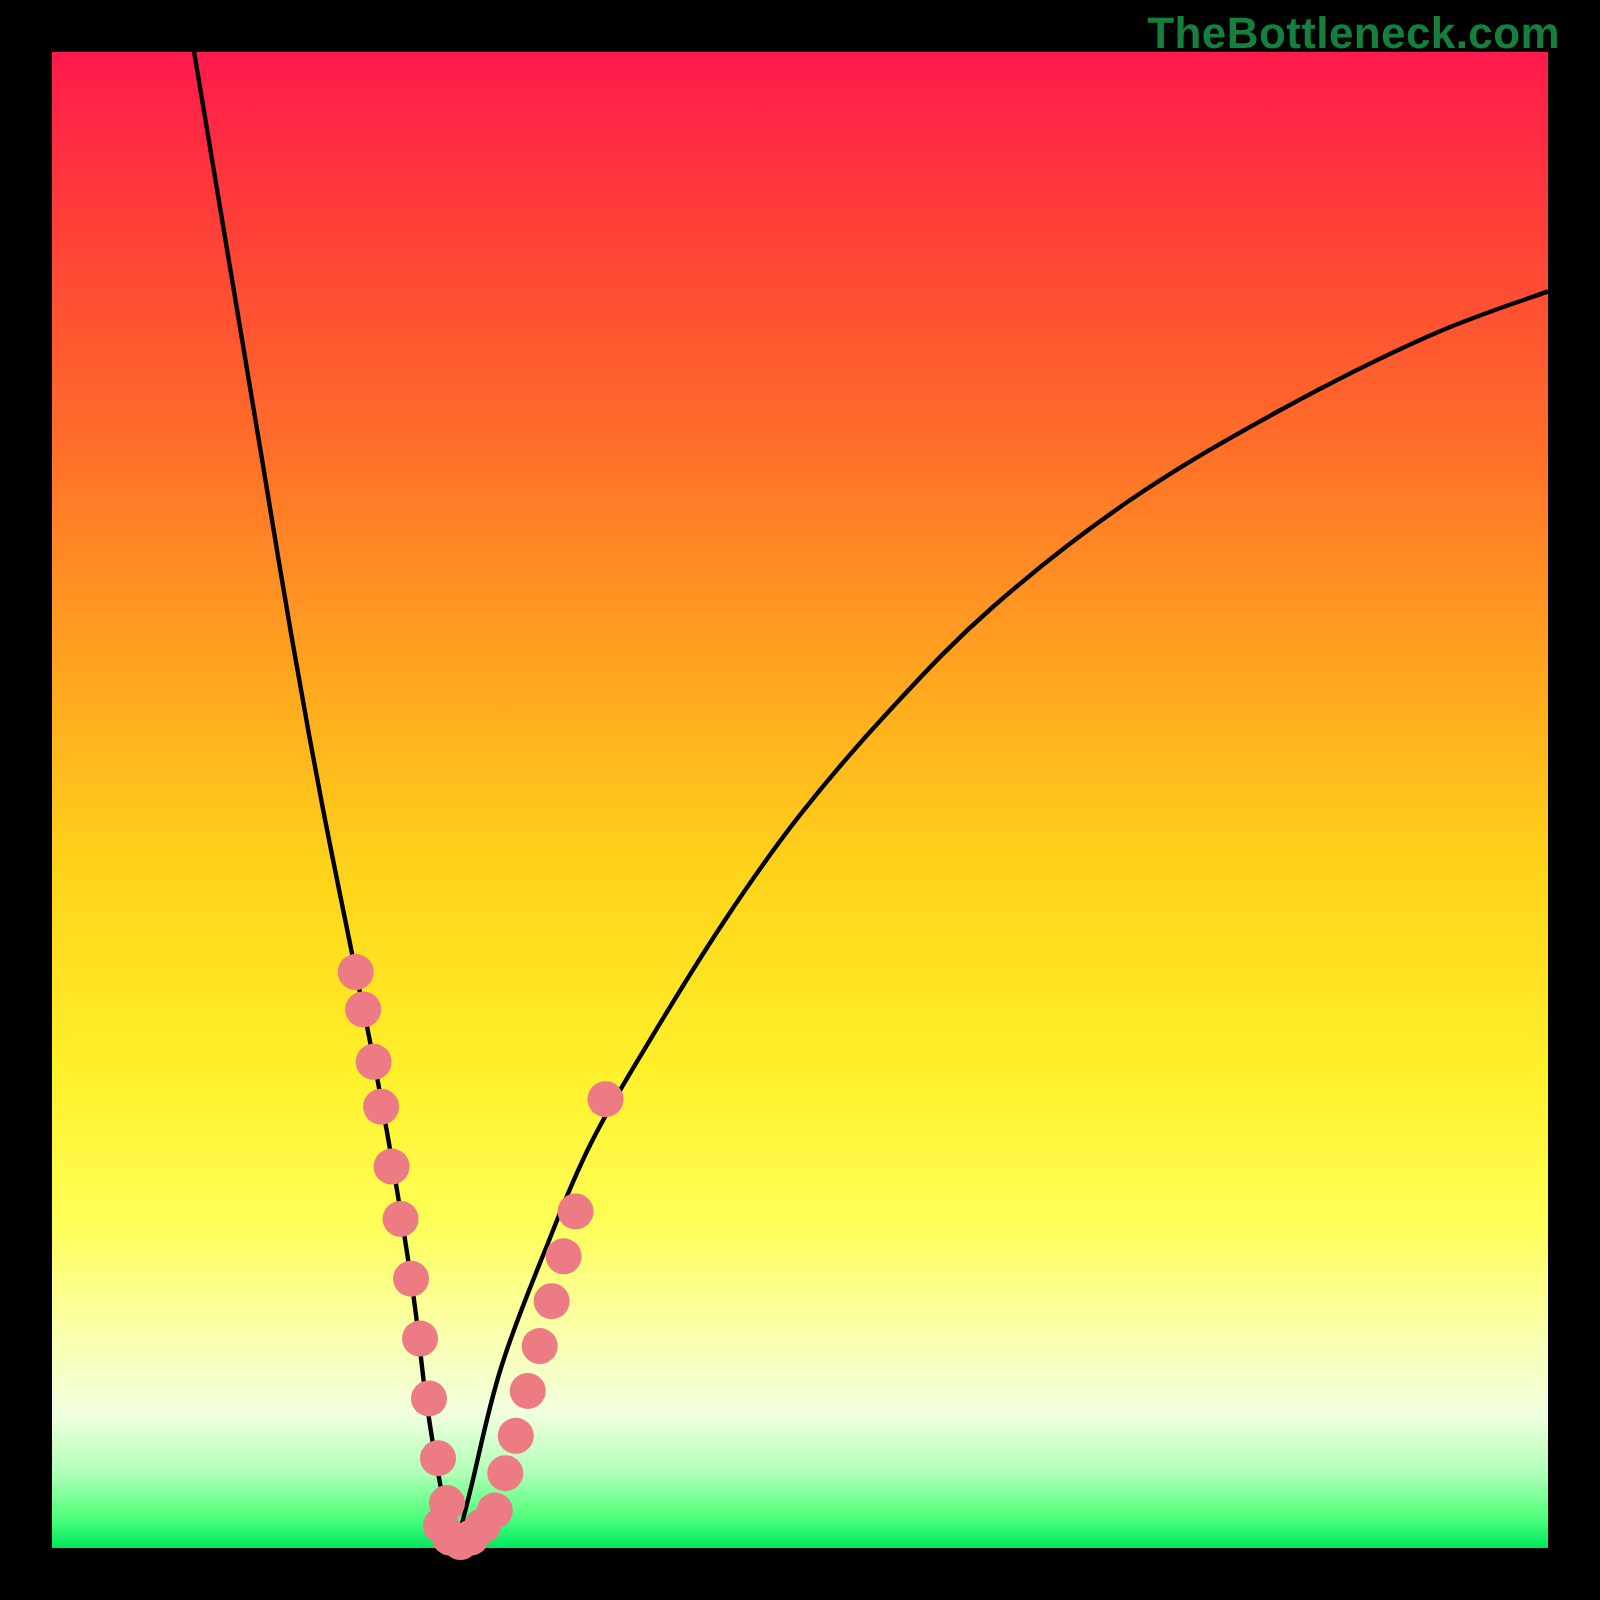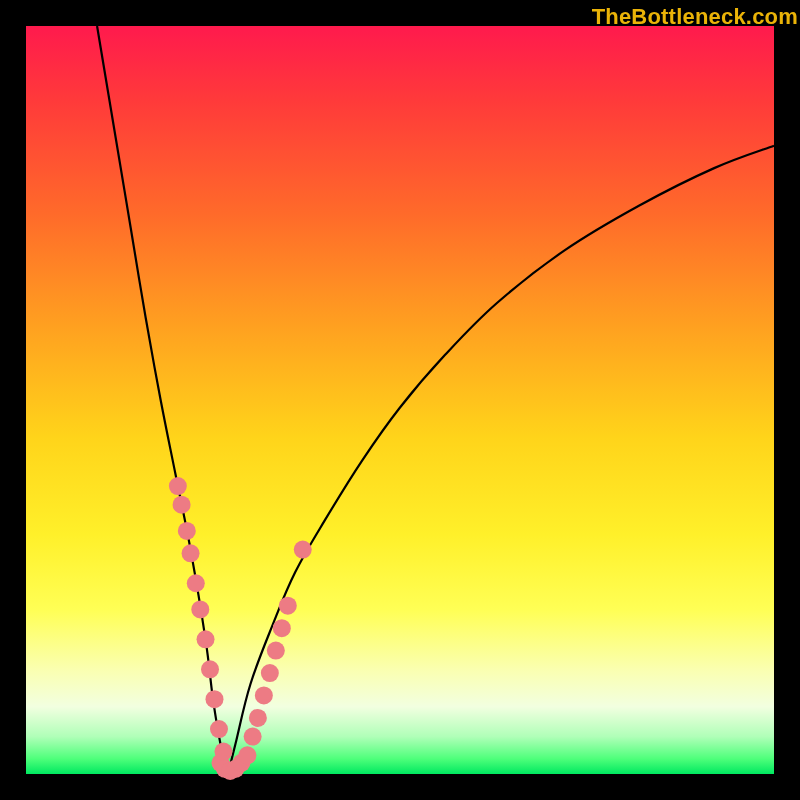--- a/index.html
+++ b/index.html
@@ -27,22 +27,22 @@
       #ffff55 78%,
       #faffb0 86%,
       #f2ffe0 91%,
       #b0ffb8 95%,
       #4dff7a 98%,
       #00e860 100%);
   }
   .watermark {
     position: absolute;
     top: 4px;
-    right: 2px;
-    color: #eab308;
+    right: 20px;
+    color: #15803d;
     font-size: 22px;
     font-weight: 600;
     letter-spacing: 0.2px;
     z-index: 10;
   }
   svg.plot {
     position: absolute;
     left: 26px;
     top: 26px;
     width: 748px;

